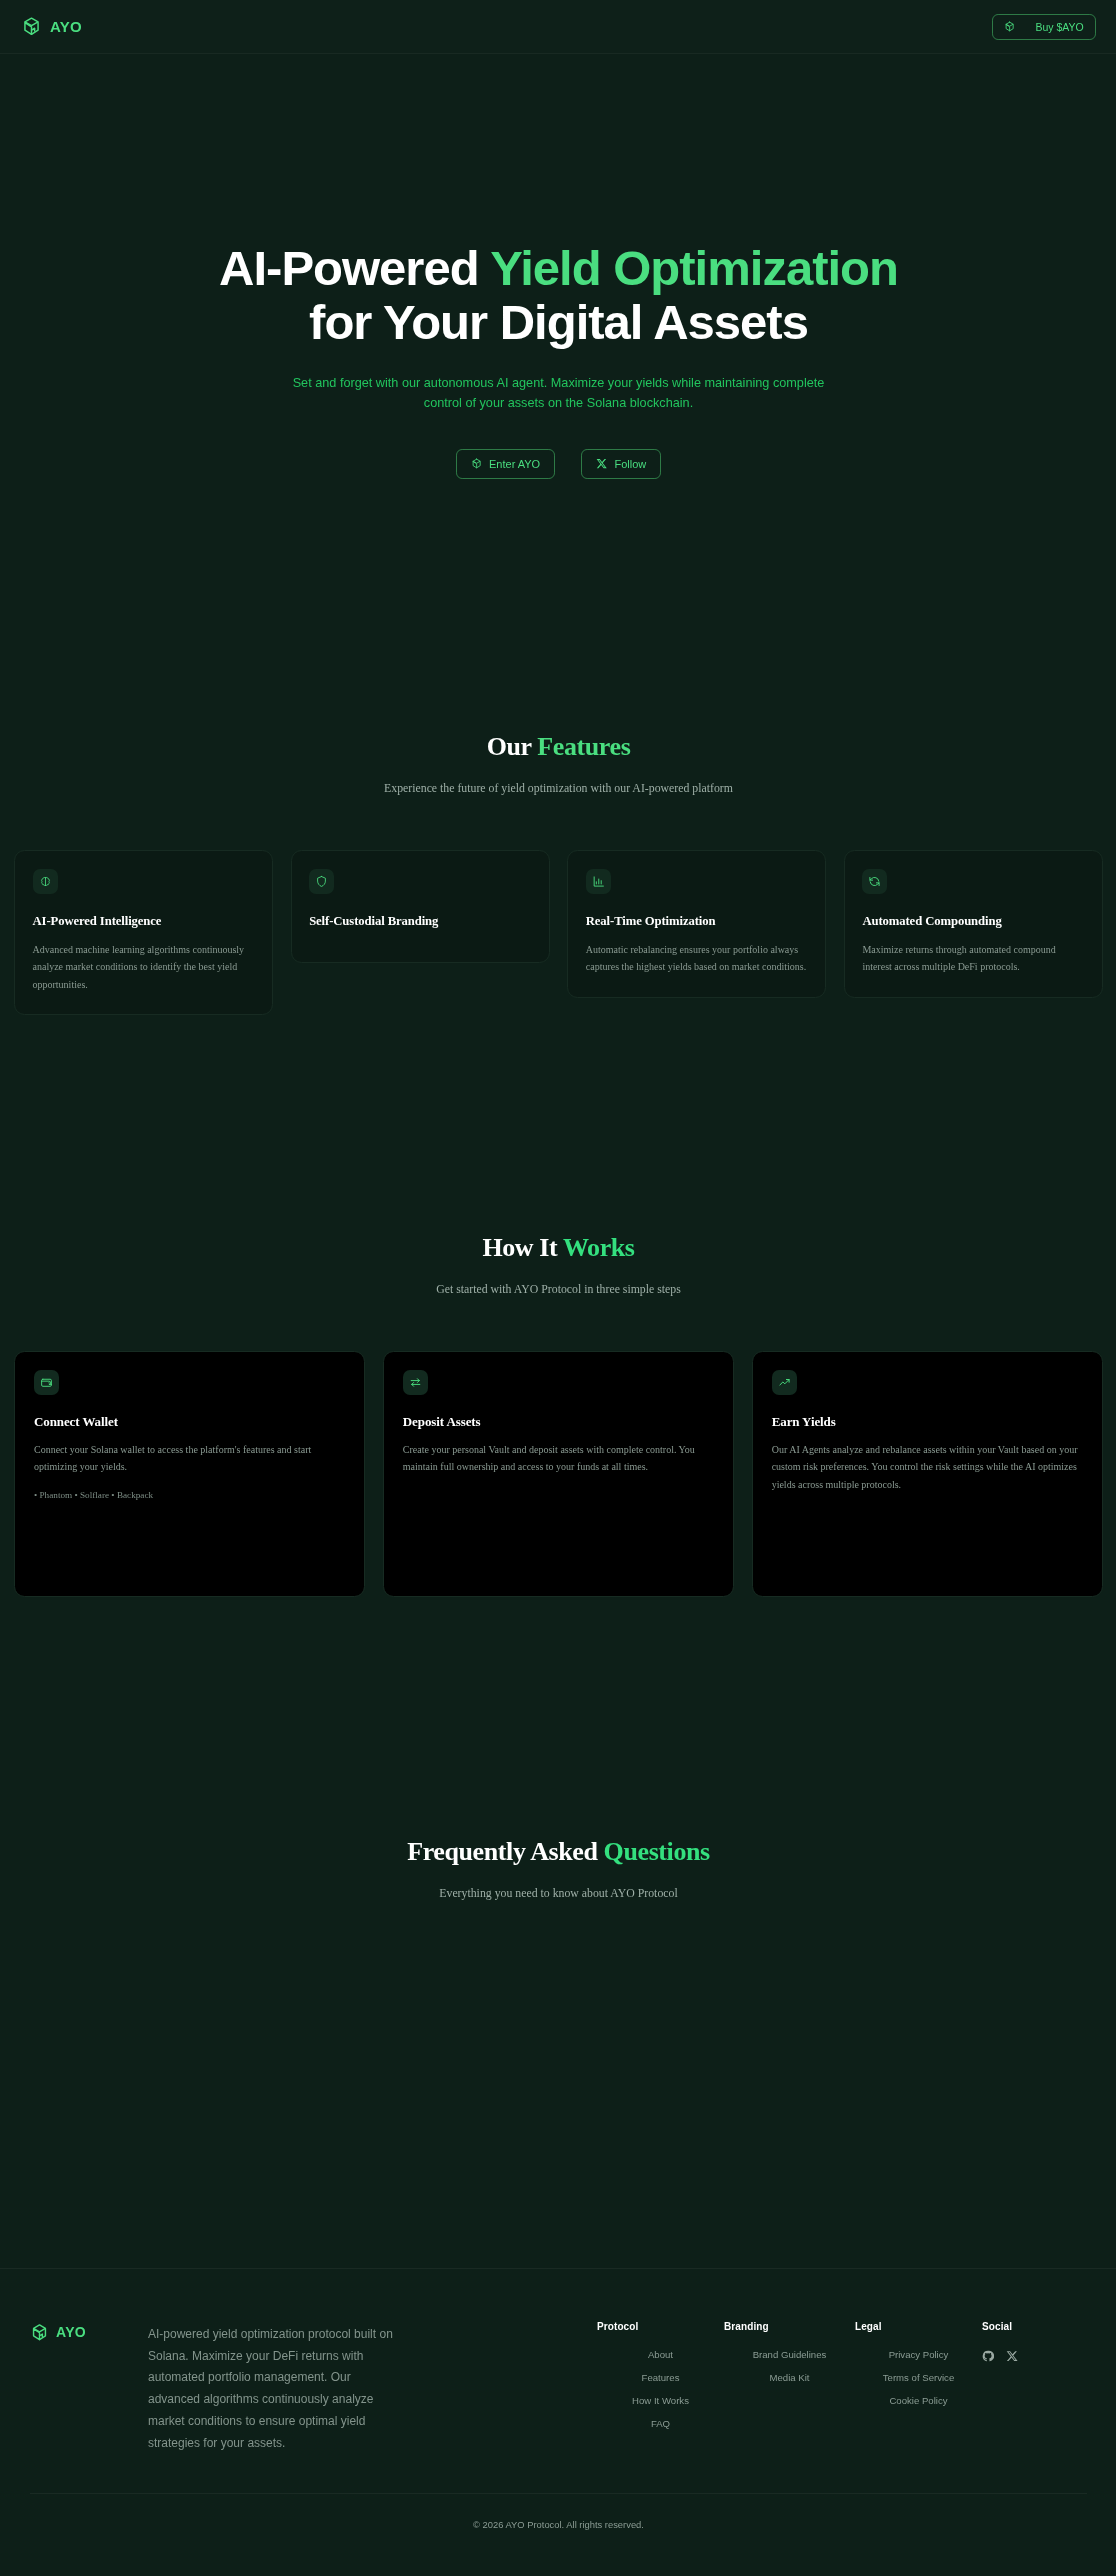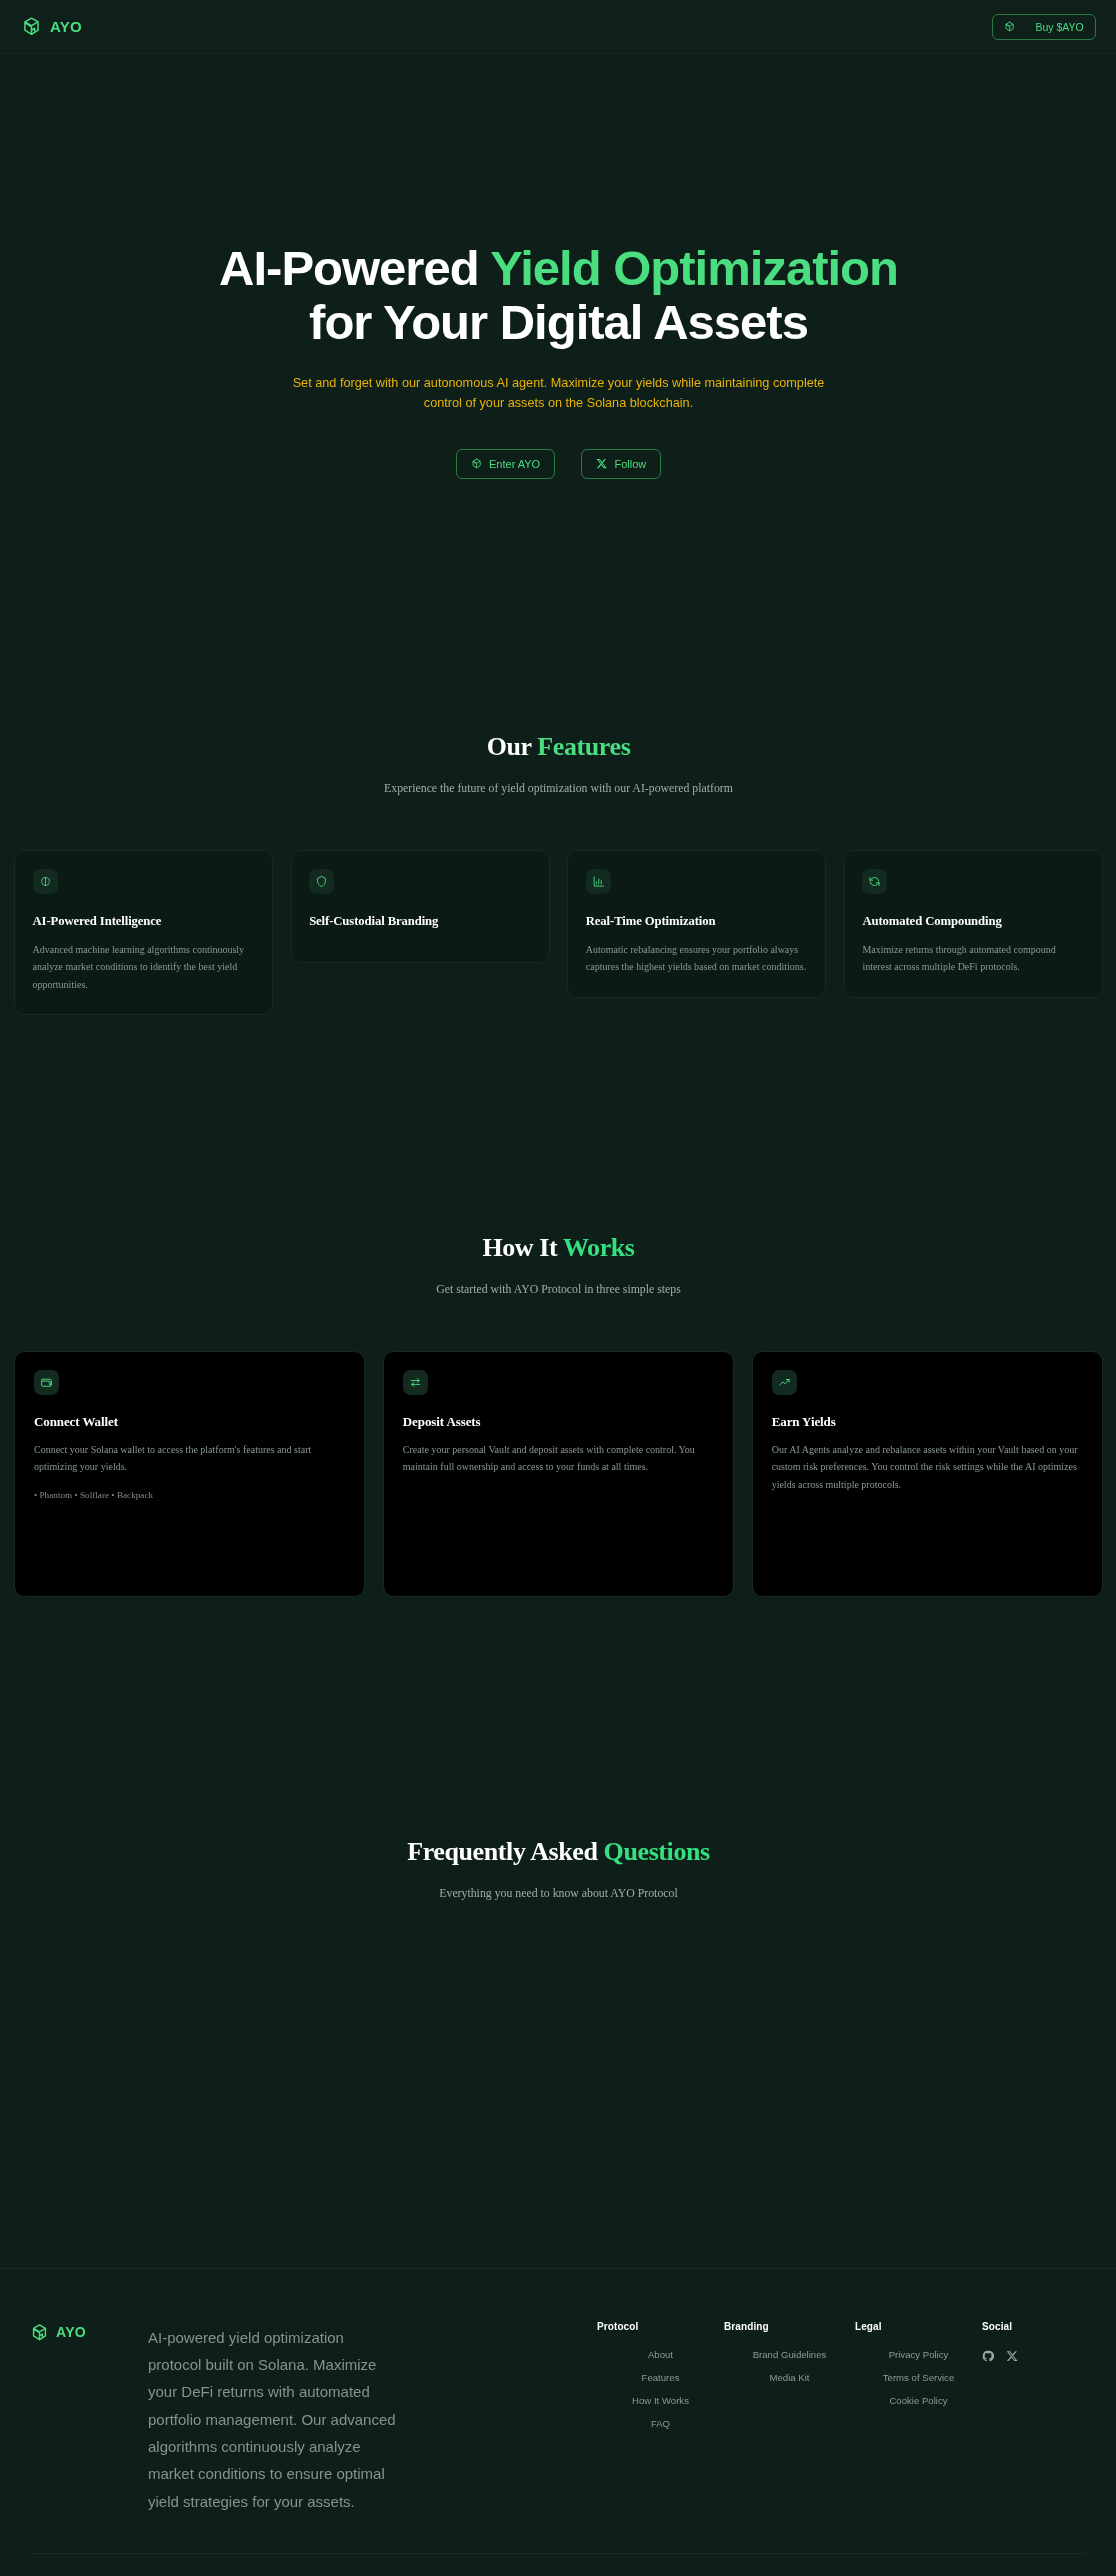--- a/index.html
+++ b/index.html
@@ -40,21 +40,21 @@
     position:relative;
   }
   .hero h1{
     font-size:49px; line-height:1.1; font-weight:700; color:#ffffff;
     letter-spacing:-1px;
   }
   .accent{ color:#4ade80; }
   .accent-bright{ color:#34e07f; }
   .hero-sub{
     margin:23px auto 8px; max-width:541px;
-    font-size:12.7px; line-height:1.62; color:#eab308; font-weight:400;
+    font-size:12.7px; line-height:1.62; color:#22c55e; font-weight:400;
   }
   .hero-actions{
     margin-top:35px; display:flex; justify-content:center; gap:26px;
   }
   .ghost-btn{
     display:flex; align-items:center; gap:7px;
     height:30px; padding:0 14px;
     border:0.9px solid #2e7a46; border-radius:6.1px;
     background:transparent; color:#4ade80;
     font-size:11px; font-weight:500; cursor:pointer;
@@ -131,21 +131,21 @@
   }
   .footer-top{
     display:flex; align-items:flex-start; gap:0;
   }
   .footer-brand-col{ width:118px; flex:0 0 118px; padding-top:1.7px; }
   .footer-brand{ display:flex; align-items:center; gap:7px; }
   .footer-brand-mark{ width:19px; height:19px; display:block; }
   .footer-brand-text{ font-size:14px; font-weight:700; color:#4ade80; letter-spacing:0.3px; }
   .footer-about{
     width:253px; flex:0 0 253px;
-    font-size:15px; line-height:1.82; color:#83948c; padding-top:2.6px;
+    font-size:12px; line-height:1.82; color:#83948c; padding-top:2.6px;
   }
   .footer-spacer{ flex:1 1 auto; }
   .footer-col{ width:127px; flex:0 0 127px; }
   .footer-col.wide{ width:131px; flex:0 0 131px; }
   .footer-col.social{ width:105px; flex:0 0 105px; }
   .footer-col-title{
     font-size:10px; font-weight:700; color:#ffffff; margin-bottom:16.6px; letter-spacing:0.1px;
   }
   .footer-link{
     display:block; font-size:9.6px; color:#8b9c94; margin-bottom:12.2px;

